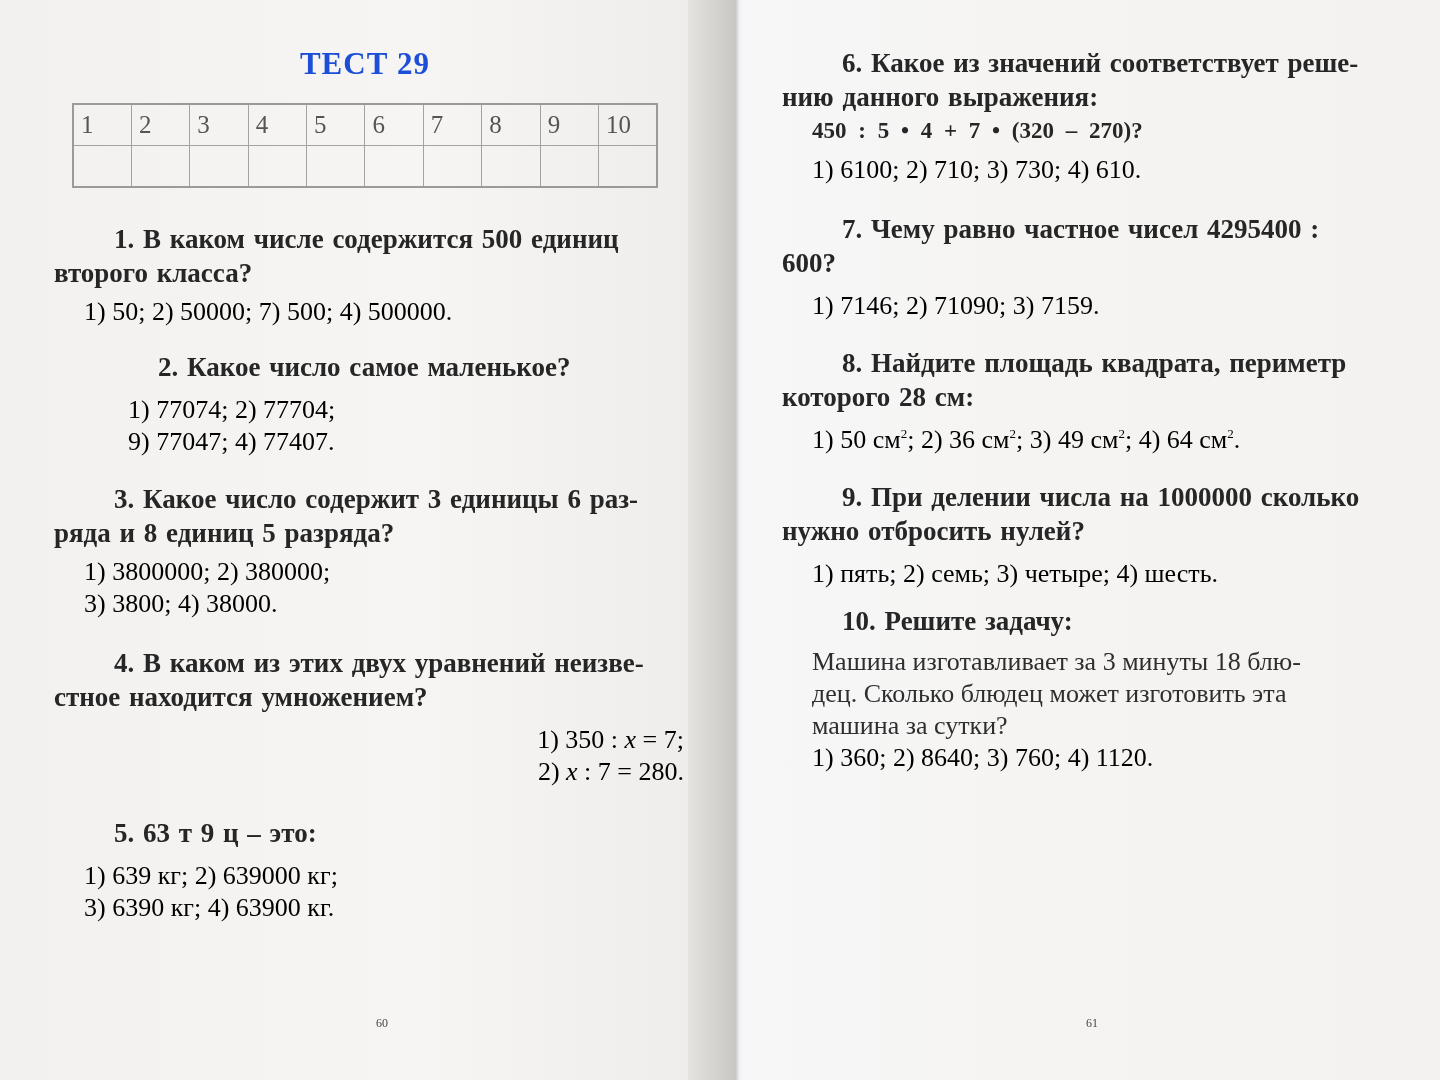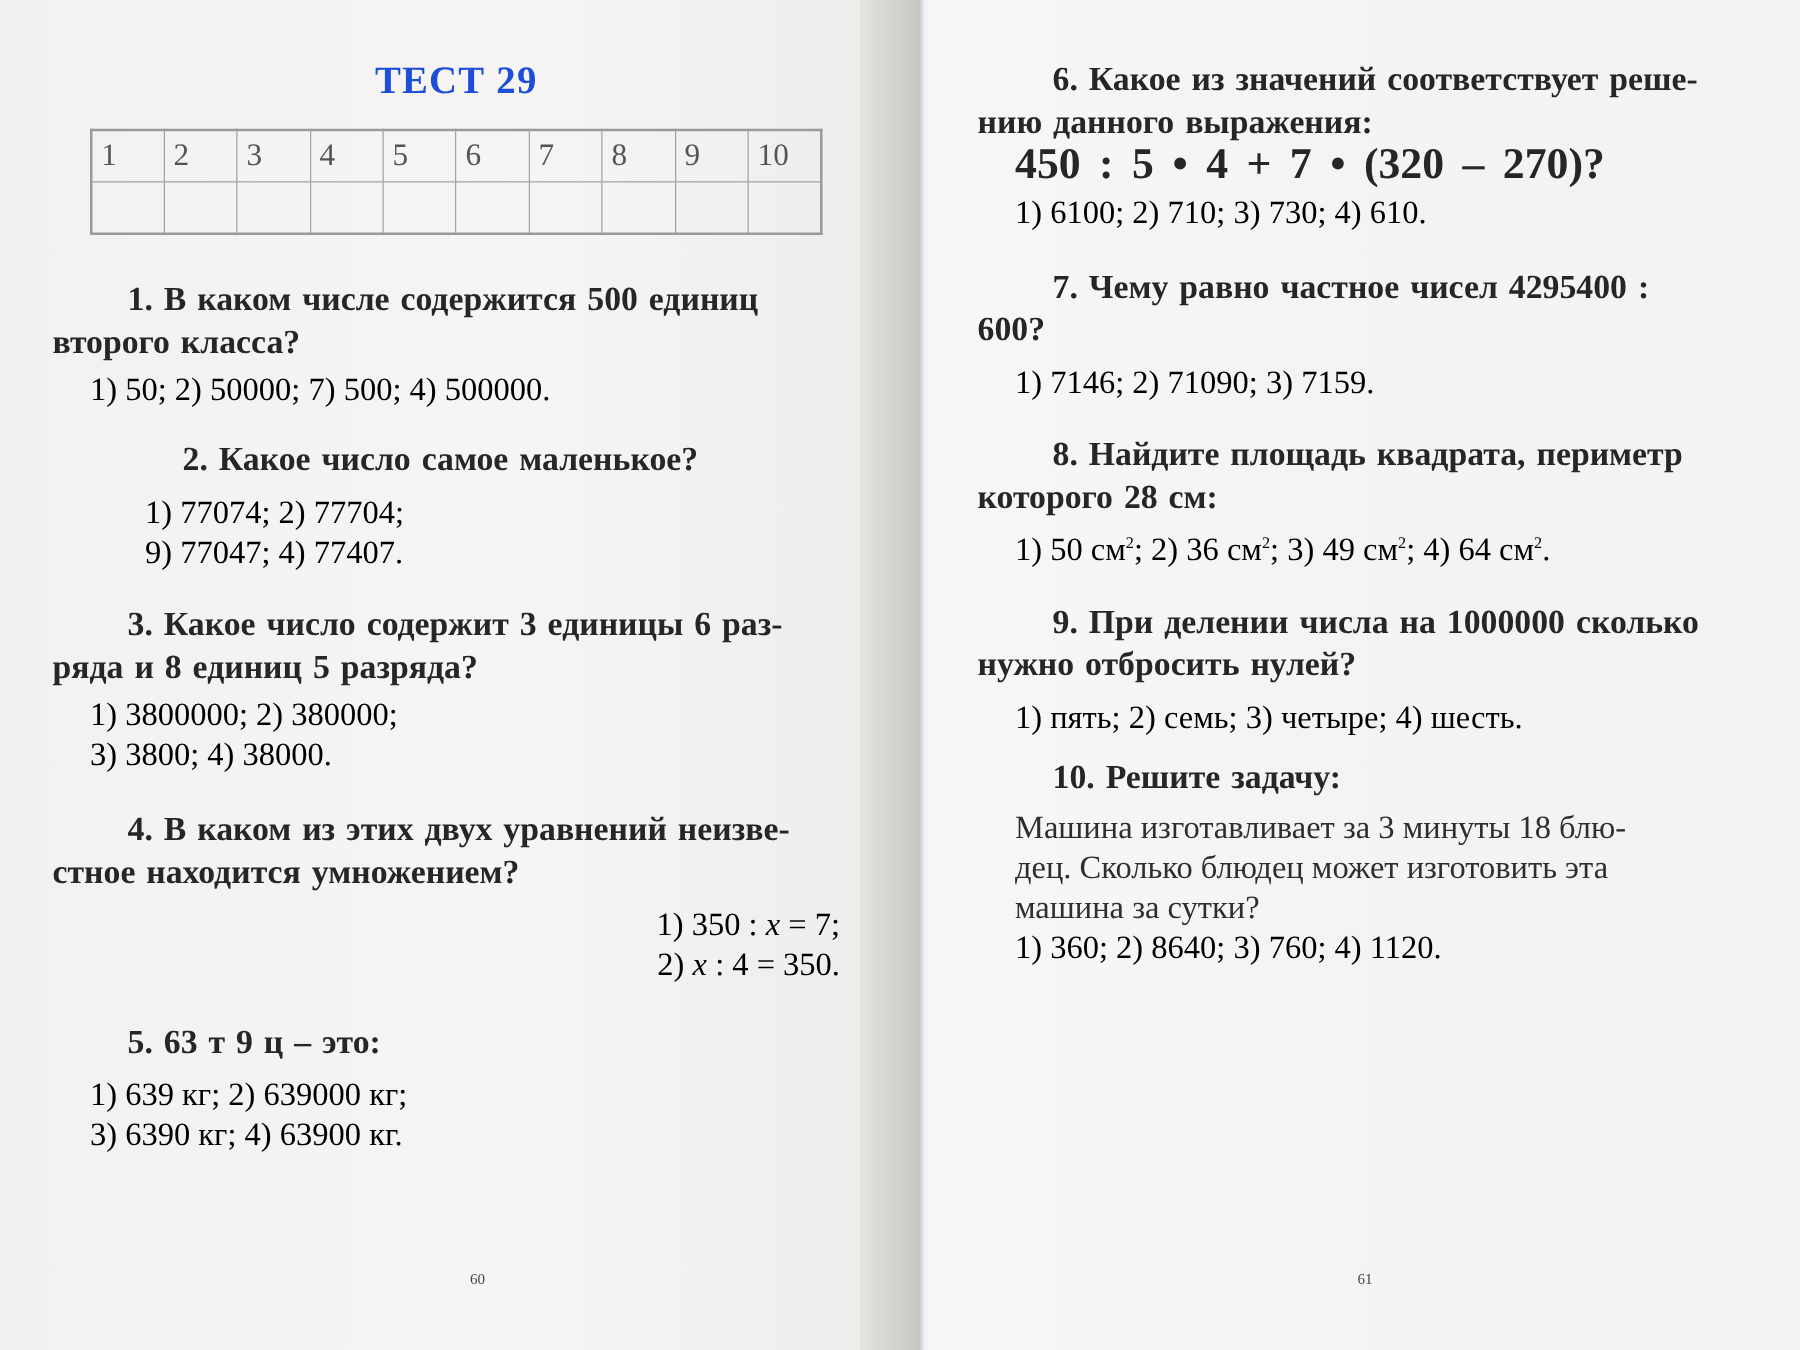--- a/index.html
+++ b/index.html
@@ -29,23 +29,23 @@
     font-size:25px; color:#555; vertical-align:middle;
   }
   .q { position:absolute; }
   .q-text {
     font-weight:bold; font-size:27px; line-height:34px; color:#262626;
     text-indent:30px; margin:0; word-spacing:2px;
   }
   .q-opts { font-size:26px; line-height:32px; color:#000000; margin:6px 0 0 0; }
   .q-opts div { white-space:nowrap; }
   .q-body { font-size:26px; line-height:32px; color:#2e2e2e; margin:8px 0 0 0; }
-  .left-col { left:72px; width:600px; }
+  .left-col { left:84px; width:600px; }
   .right-col { left:812px; width:580px; }
-  .expr { font-weight:bold; font-size:35px; line-height:34px; margin:0; color:#262626; word-spacing:6px; }
+  .expr { font-weight:bold; font-size:23px; line-height:34px; margin:0; color:#262626; word-spacing:6px; }
   sup { font-size:13px; vertical-align:10px; line-height:0; }
   .page-num { position:absolute; top:1016px; font-size:12px; color:#444; }
   i.var { font-style:italic; }
 </style>
 </head>
 <body>
 
 <div class="page page-left"></div>
 <div class="page page-right"></div>
 <div class="gutter"></div>
@@ -110,21 +110,21 @@
   </div>
 </div>
 
 <div class="q left-col" style="top:646px;">
   <p class="q-text">
     <span>4. В каком из этих двух уравнений неизве-</span><br>
     <span style="margin-left:-30px;">стное находится умножением?</span>
   </p>
   <div class="q-opts" style="margin-top:10px;text-align:right;">
     <div><span>1) 350 : </span><i class="var">x</i><span> = 7;</span></div>
-    <div><span>2) </span><i class="var">x</i><span> : 4 = 350.</span></div>
+    <div><span>2) </span><i class="var">x</i><span> : 7 = 280.</span></div>
   </div>
 </div>
 
 <div class="q left-col" style="top:816px;">
   <p class="q-text">5. 63 т 9 ц – это:</p>
   <div class="q-opts" style="margin-top:10px;">
     <div>1) 639 кг; 2) 639000 кг;</div>
     <div>3) 6390 кг; 4) 63900 кг.</div>
   </div>
 </div>

